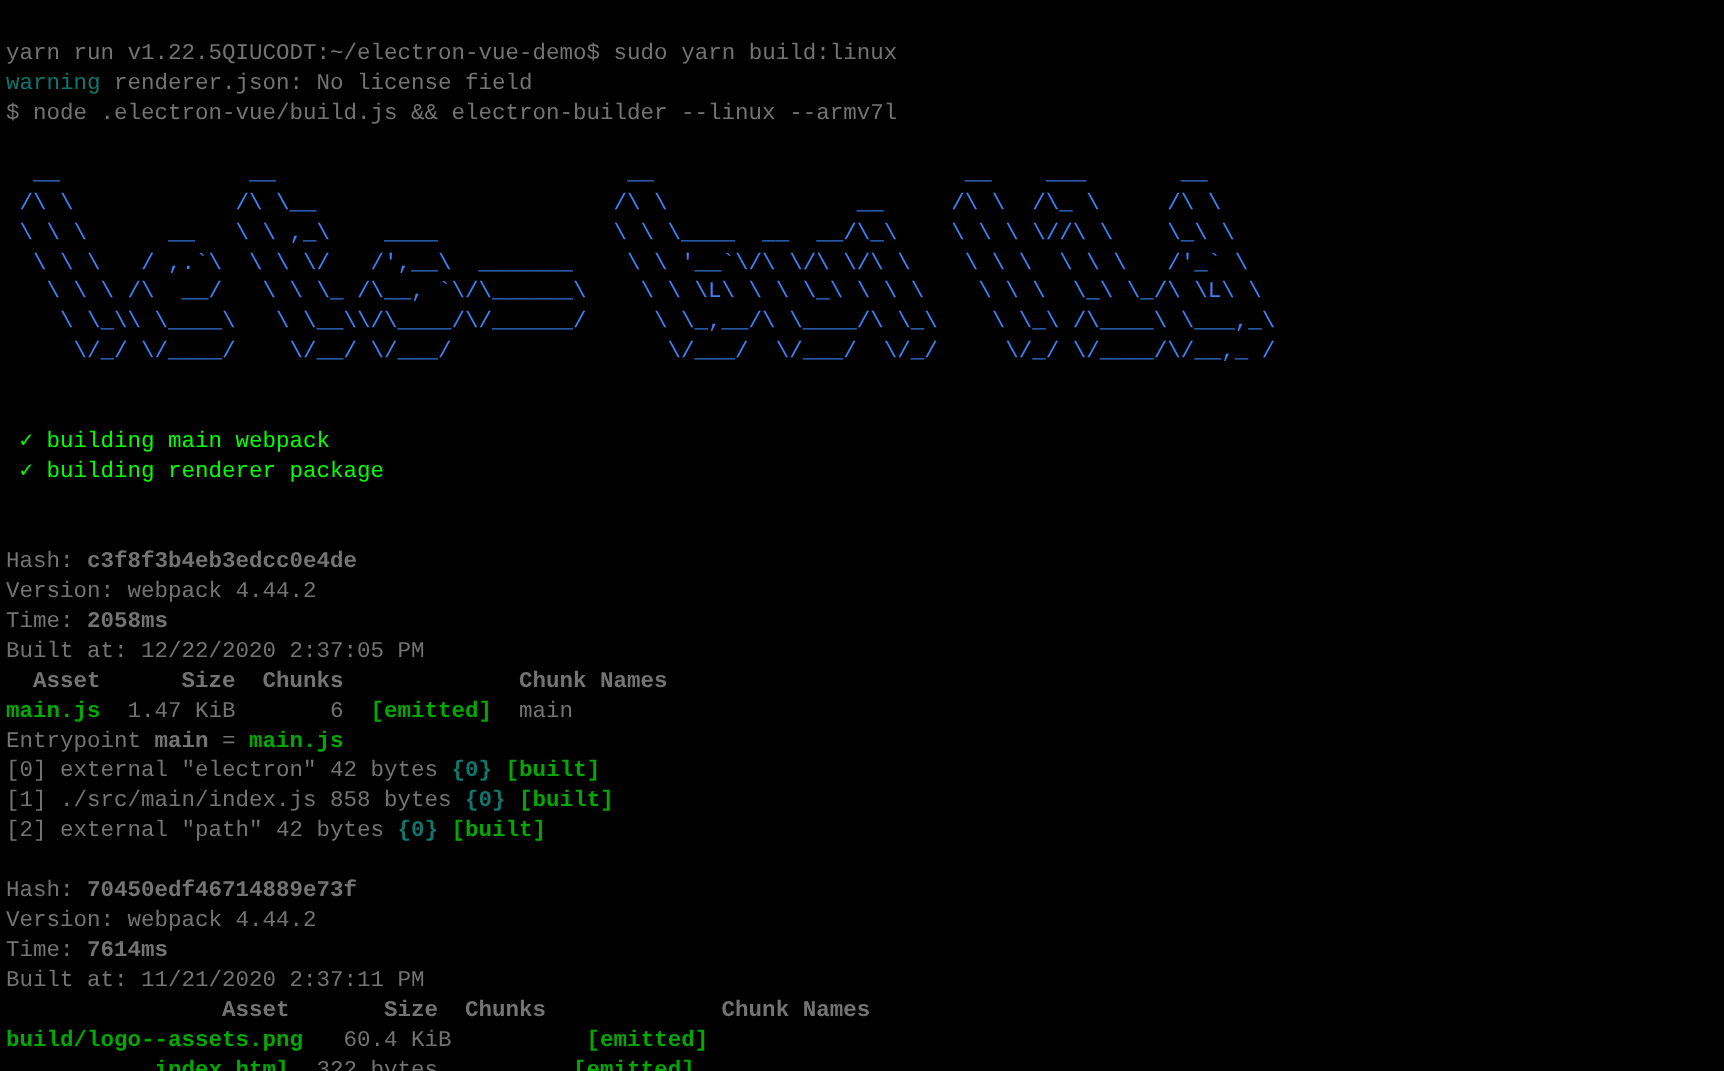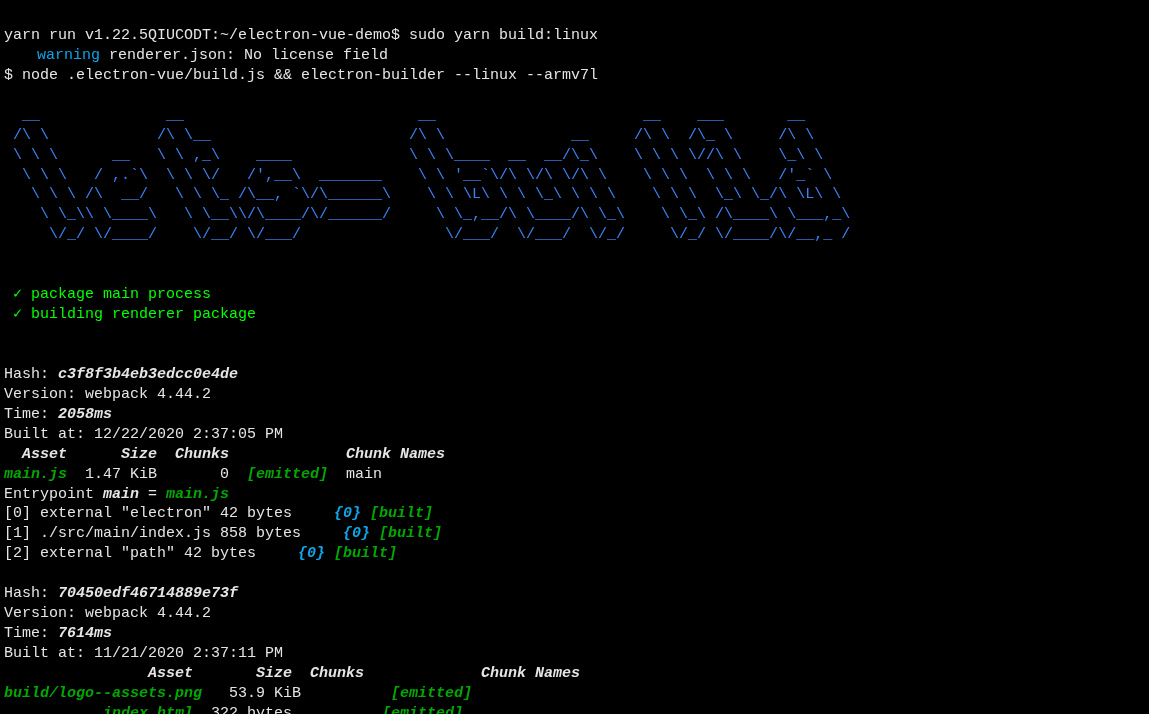--- a/index.html
+++ b/index.html
@@ -11,61 +11,61 @@
     font-size: 15px;
     line-height: 1.33;
     width: 1149px;
     height: 714px;
     overflow: hidden;
   }
   .terminal {
     padding: 6px 4px 4px 4px;
     white-space: pre;
   }
-  .white { color: #e5e5e5; }
-  .yellow { color: #0ea5e9; margin-left: 33px; }
+  .white { color: #737373; }
+  .yellow { color: #0f766e; }
   .green { color: #00a800; text-align: center; }
   .bright-green { color: #00ff00; }
-  .bold { font-weight: bold; font-style: italic; }
+  .bold { font-weight: bold; }
   .ascii { color: #3b82f6; line-height: 1.25; }
 </style>
 </head>
 <body>
 
 <div class="terminal">
 <span class="white"><span>yarn run v1.22.5QIUCODT:~/electron-vue-demo$ </span><span>sudo yarn build:linux</span></span>
 <span class="yellow">warning</span><span class="white"> renderer.json: No license field</span>
 <span class="white">$ node .electron-vue/build.js &amp;&amp; electron-builder --linux --armv7l</span>
 
 <span class="ascii">  __              __                          __                       __    ___       __  </span>
 <span class="ascii"> /\ \            /\ \__                      /\ \              __     /\ \  /\_ \     /\ \ </span>
 <span class="ascii"> \ \ \      __   \ \ ,_\    ____             \ \ \____  __  __/\_\    \ \ \ \//\ \    \_\ \</span>
 <span class="ascii">  \ \ \   / ,.`\  \ \ \/   /',__\  _______    \ \ '__`\/\ \/\ \/\ \    \ \ \  \ \ \   /'_` \</span>
 <span class="ascii">   \ \ \ /\  __/   \ \ \_ /\__, `\/\______\    \ \ \L\ \ \ \_\ \ \ \    \ \ \  \_\ \_/\ \L\ \</span>
 <span class="ascii">    \ \_\\ \____\   \ \__\\/\____/\/______/     \ \_,__/\ \____/\ \_\    \ \_\ /\____\ \___,_\</span>
 <span class="ascii">     \/_/ \/____/    \/__/ \/___/                \/___/  \/___/  \/_/     \/_/ \/____/\/__,_ /</span>
 
 
-<span class="bright-green"> ✓ package main process</span>
+<span class="bright-green"> ✓ building main webpack</span>
 <span class="bright-green"> ✓ building renderer package</span>
 
 
 <span class="white">Hash: </span><span class="bold white">c3f8f3b4eb3edcc0e4de</span>
 <span class="white">Version: </span><span class="white">webpack 4.44.2</span>
 <span class="white">Time: </span><span class="bold white">2058ms</span>
 <span class="white">Built at: </span><span class="white">12/22/2020 2:37:05 PM</span>
 <span class="bold white">  Asset      Size  Chunks             Chunk Names</span>
-<span class="bold green">main.js</span><span class="white">  1.47 KiB       0  </span><span class="bold green">[emitted]</span><span class="white">  main</span>
+<span class="bold green">main.js</span><span class="white">  1.47 KiB       6  </span><span class="bold green">[emitted]</span><span class="white">  main</span>
 <span class="white">Entrypoint </span><span class="bold white">main</span><span class="white"> = </span><span class="bold green">main.js</span>
 <span class="white">[0] external "electron" 42 bytes </span><span class="bold yellow">{0}</span><span class="bold green"> [built]</span>
 <span class="white">[1] ./src/main/index.js 858 bytes </span><span class="bold yellow">{0}</span><span class="bold green"> [built]</span>
 <span class="white">[2] external "path" 42 bytes </span><span class="bold yellow">{0}</span><span class="bold green"> [built]</span>
 
 <span class="white">Hash: </span><span class="bold white">70450edf46714889e73f</span>
 <span class="white">Version: </span><span class="white">webpack 4.44.2</span>
 <span class="white">Time: </span><span class="bold white">7614ms</span>
 <span class="white">Built at: </span><span class="white">11/21/2020 2:37:11 PM</span>
 <span class="bold white">                Asset       Size  Chunks             Chunk Names</span>
-<span class="bold green">build/logo--assets.png</span><span class="white">   53.9 KiB          </span><span class="bold green">[emitted]</span><span class="white"></span>
+<span class="bold green">build/logo--assets.png</span><span class="white">   60.4 KiB          </span><span class="bold green">[emitted]</span><span class="white"></span>
 <span class="white">           </span><span class="bold green">index.html</span><span class="white">  322 bytes          </span><span class="bold green">[emitted]</span><span class="white"></span>
 
 
 </div>
 
 </body></html>

